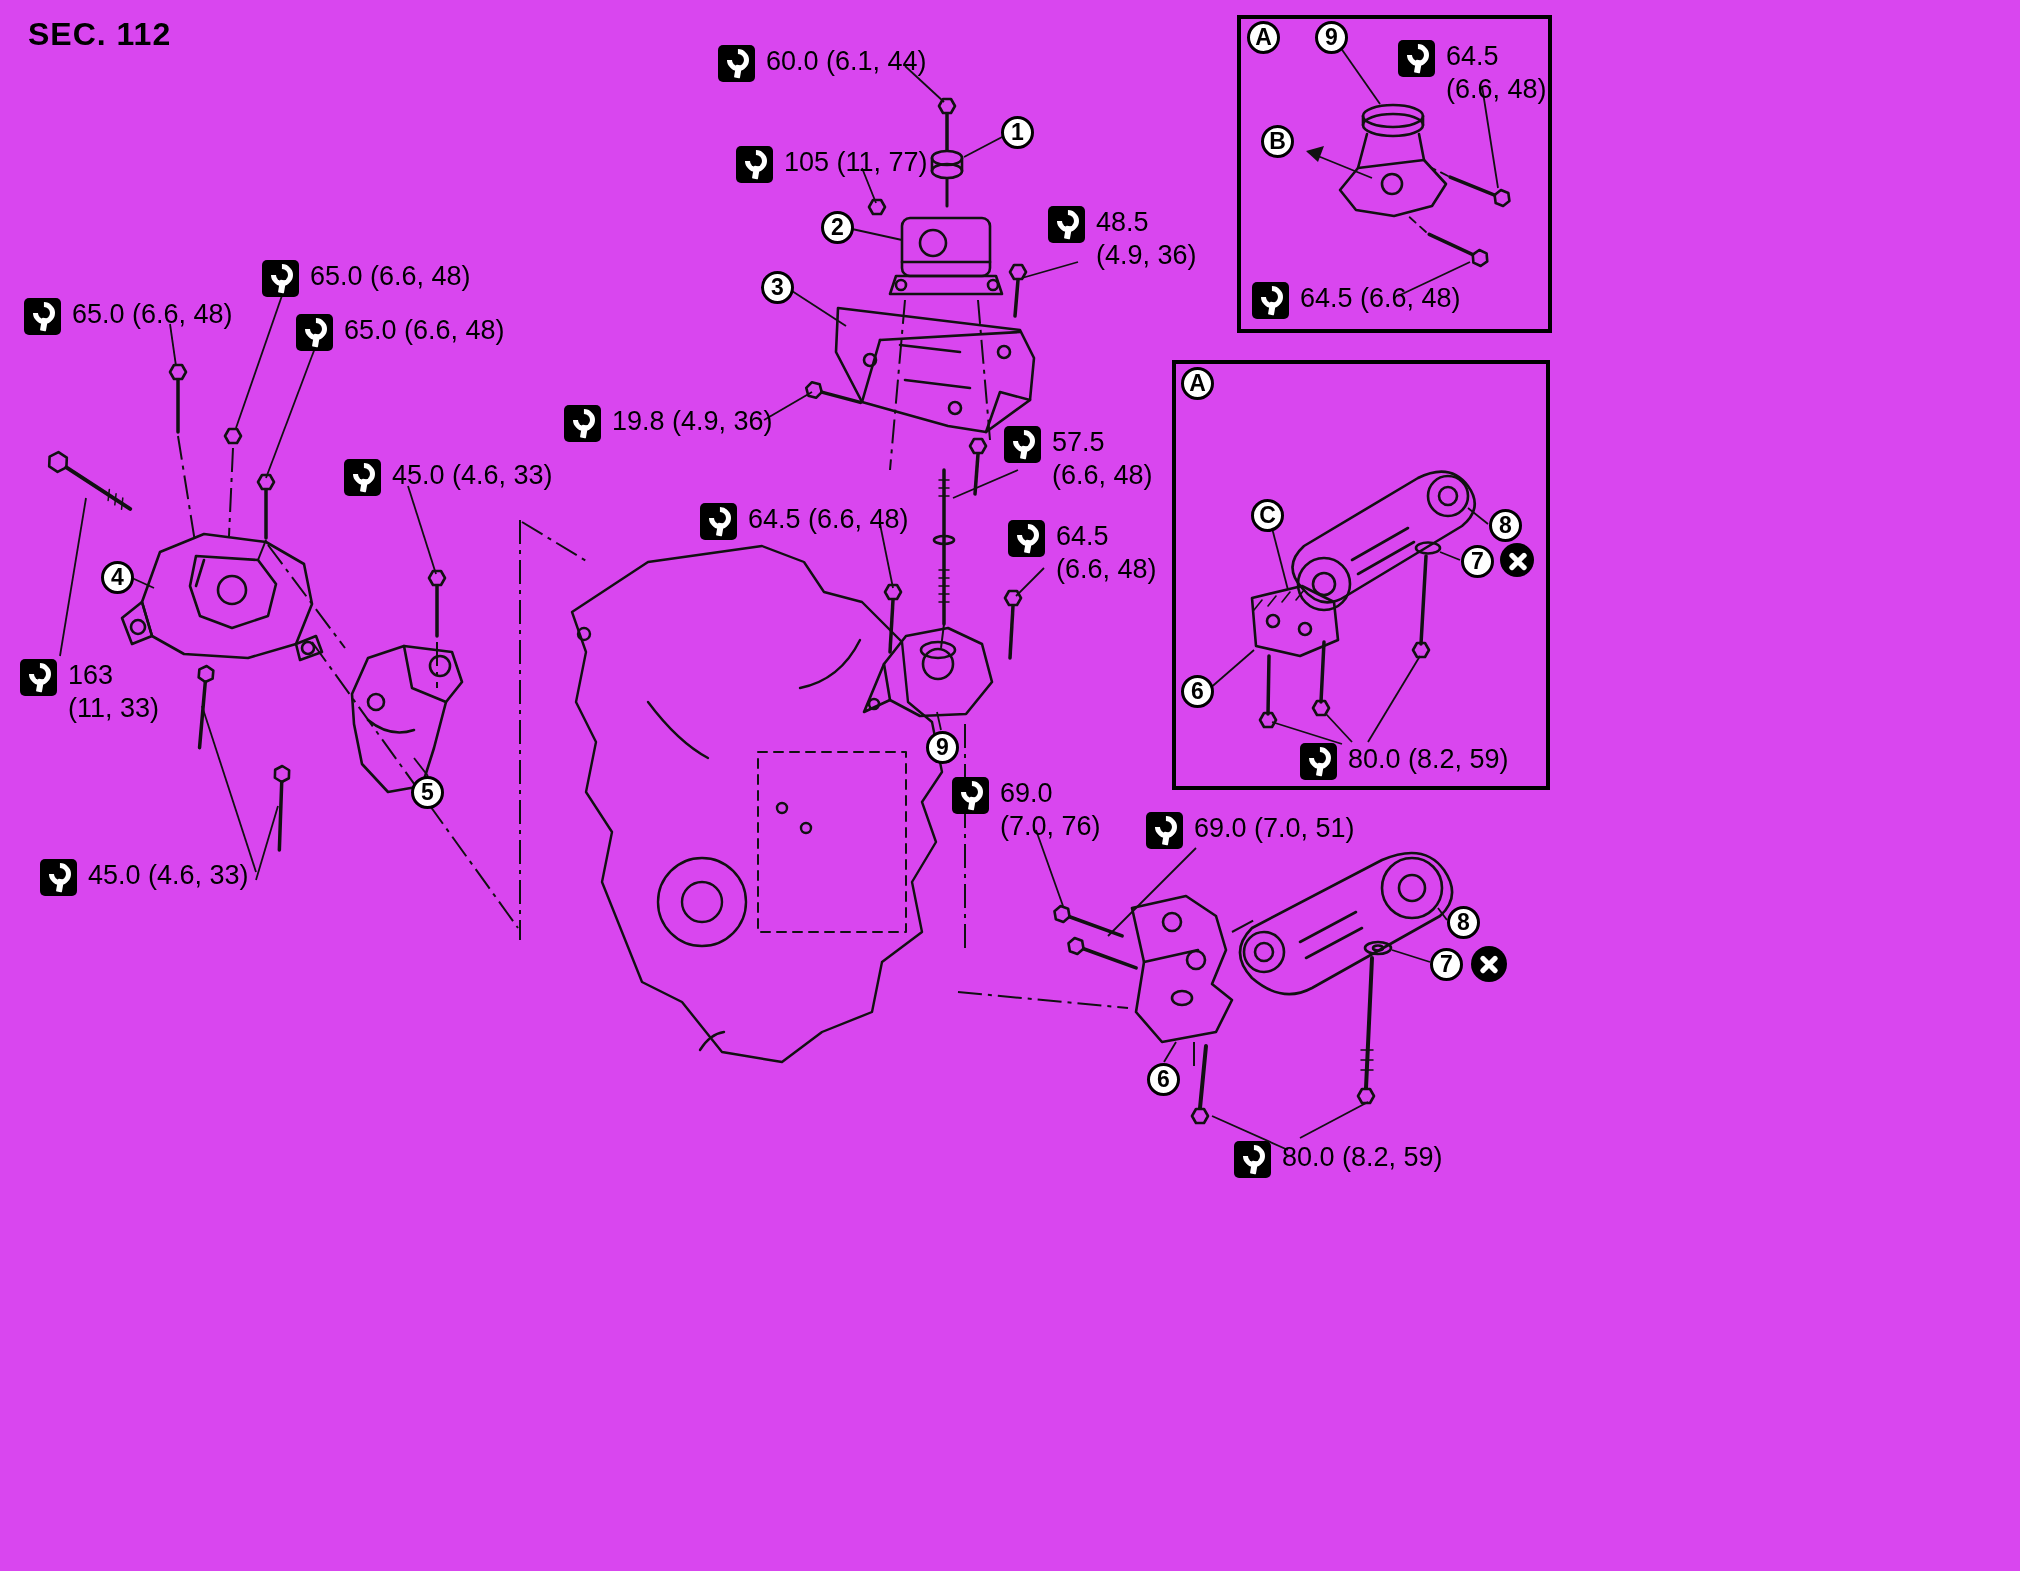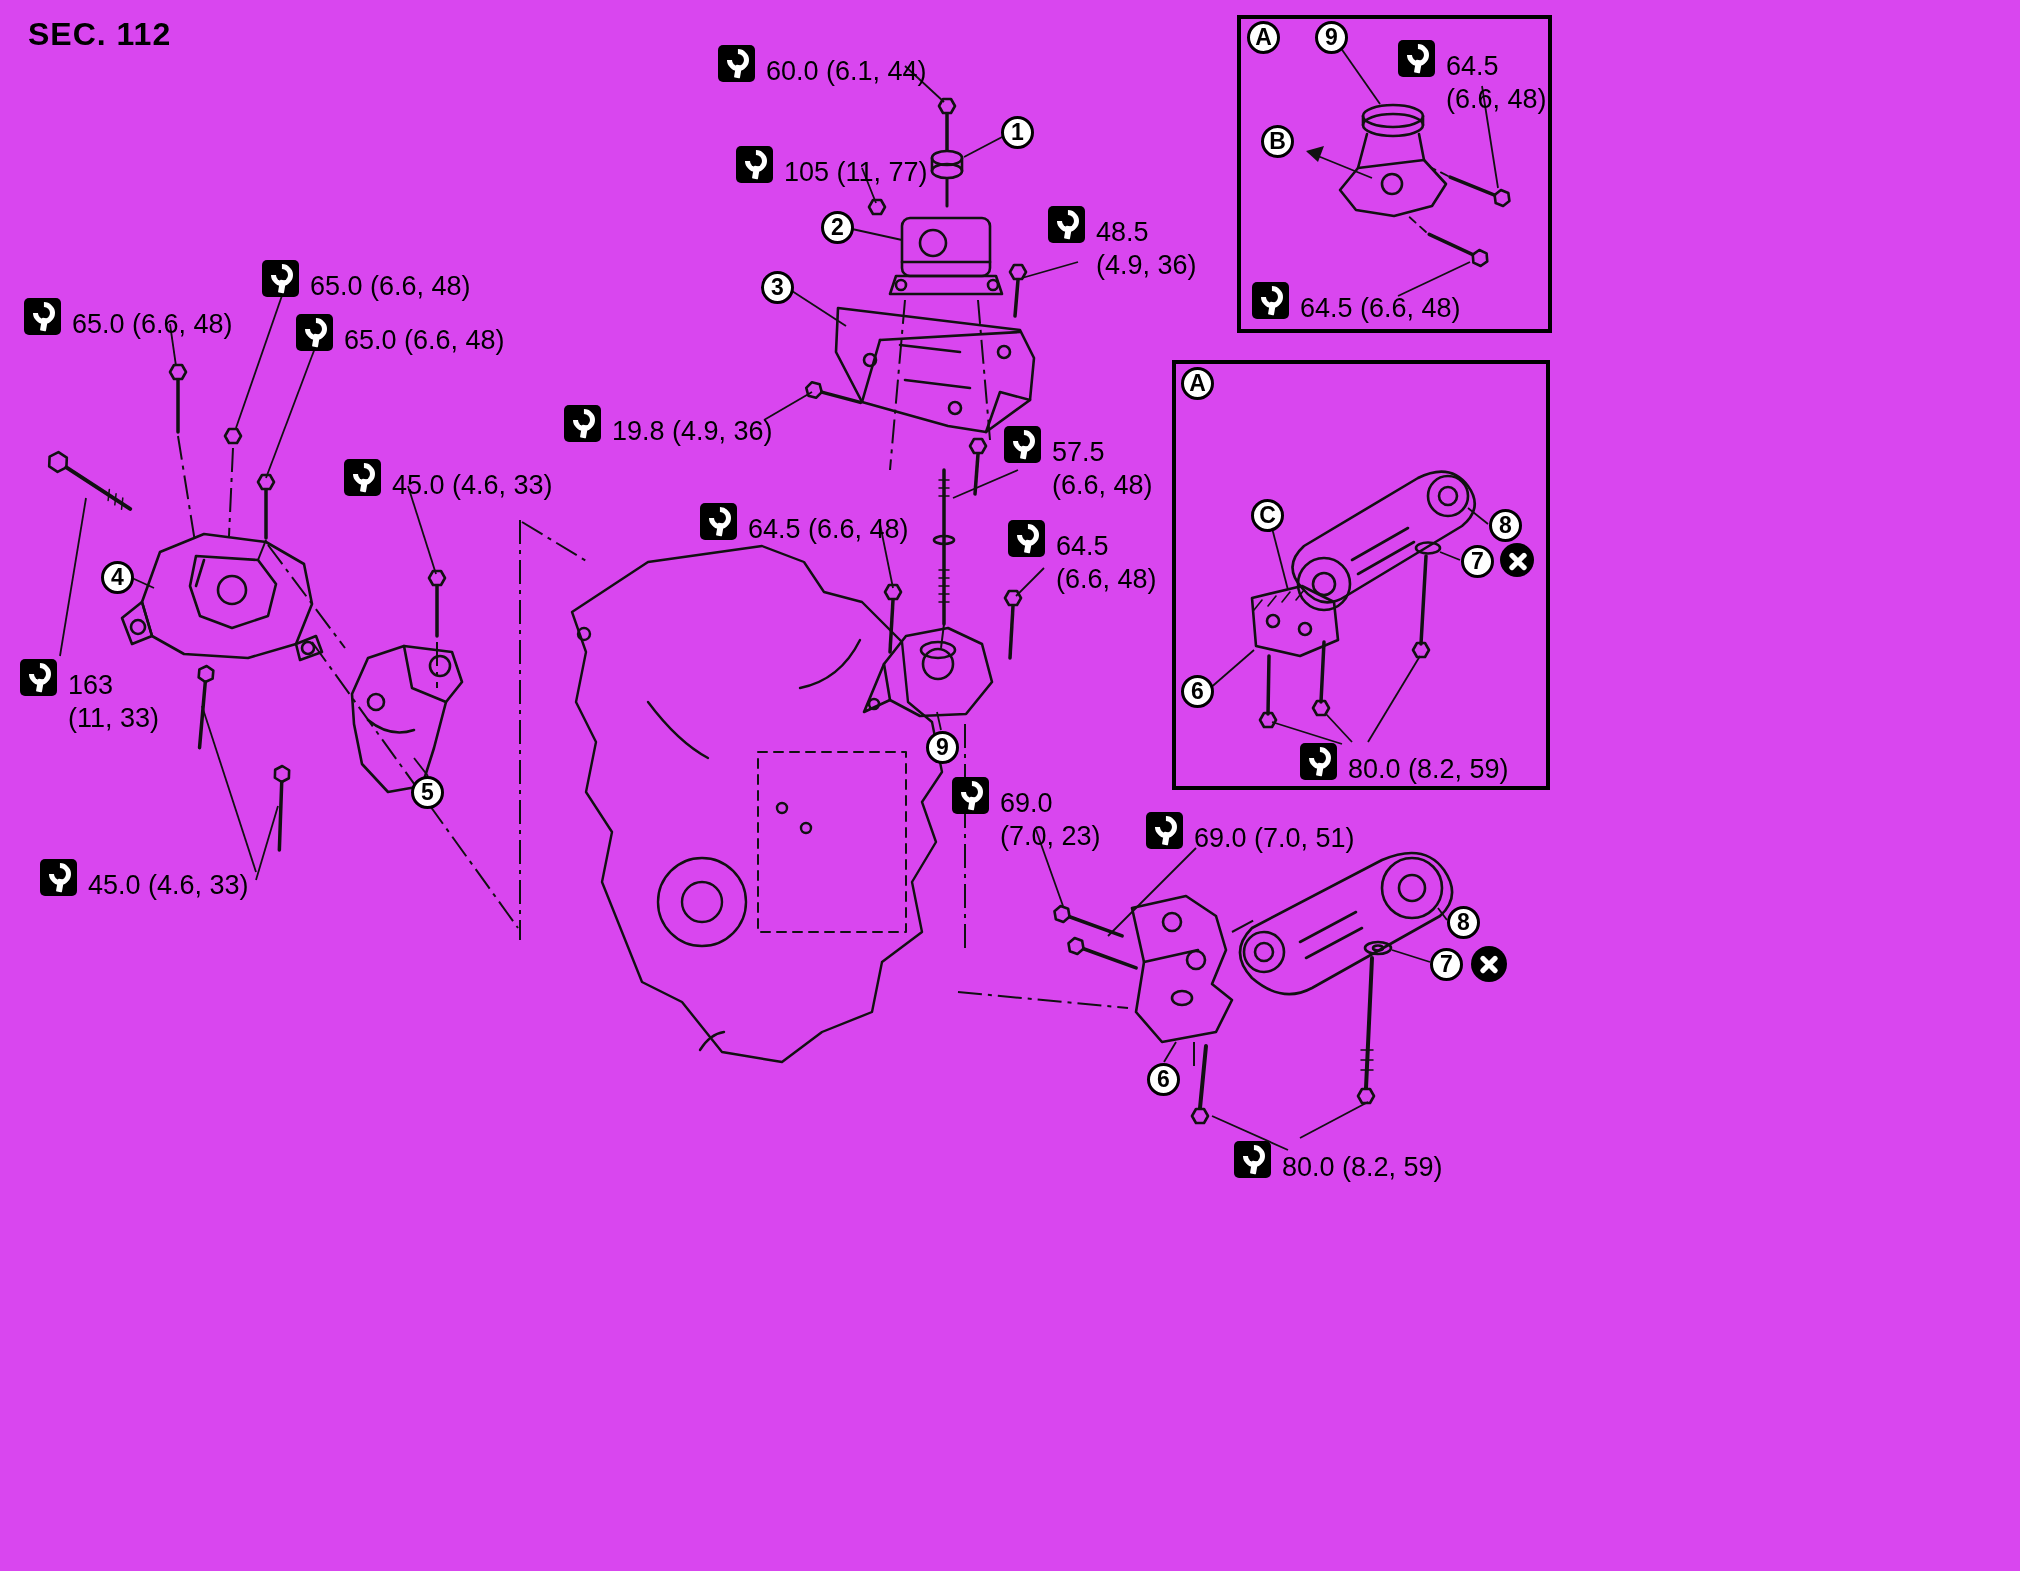--- a/index.html
+++ b/index.html
@@ -4,21 +4,21 @@
 <style>
   * { box-sizing: border-box; }
   html,body { margin:0; padding:0; background:#ddd; }
   .page {
     position:relative; width:2020px; height:1571px; background:#d946ef;
     font-family:"Liberation Sans", sans-serif; color:#000; overflow:hidden;
   }
   .sec-title { position:absolute; left:28px; top:16px; font-size:32px; font-weight:bold; letter-spacing:1px; z-index:3; }
 
   .tlabel { position:absolute; display:flex; align-items:flex-start; gap:11px; z-index:4; }
-  .ttext  { font-size:27px; line-height:33px; white-space:nowrap; margin-top:10px; }
+  .ttext  { font-size:27px; line-height:33px; white-space:nowrap; margin-top:0px; }
   .tline  { display:block; }
 
   .wicon { position:relative; width:37px; height:37px; background:#000; border-radius:5px; flex:0 0 auto; }
   .wicon::before {
     content:""; position:absolute; left:9px; top:4px; width:12px; height:12px;
     border:5px solid #fff; border-top-color:#000; border-radius:50%; transform:rotate(-45deg);
   }
   .wicon::after {
     content:""; position:absolute; left:17px; top:20px; width:6px; height:13px;
     background:#fff; border-radius:1px; transform:rotate(10deg);
@@ -404,21 +404,21 @@
     <span class="wicon"></span>
     <span class="ttext">
         <span class="tline">45.0 (4.6, 33)</span>
         <span class="tline"></span>
       </span>
   </div>
   <div class="tlabel" style="left:952px;top:777px">
     <span class="wicon"></span>
     <span class="ttext">
         <span class="tline">69.0</span>
-        <span class="tline">(7.0, 23)</span>
+        <span class="tline">(7.0, 76)</span>
       </span>
   </div>
   <div class="tlabel" style="left:1146px;top:812px">
     <span class="wicon"></span>
     <span class="ttext">
         <span class="tline">69.0 (7.0, 51)</span>
         <span class="tline"></span>
       </span>
   </div>
   <div class="tlabel" style="left:1234px;top:1141px">

